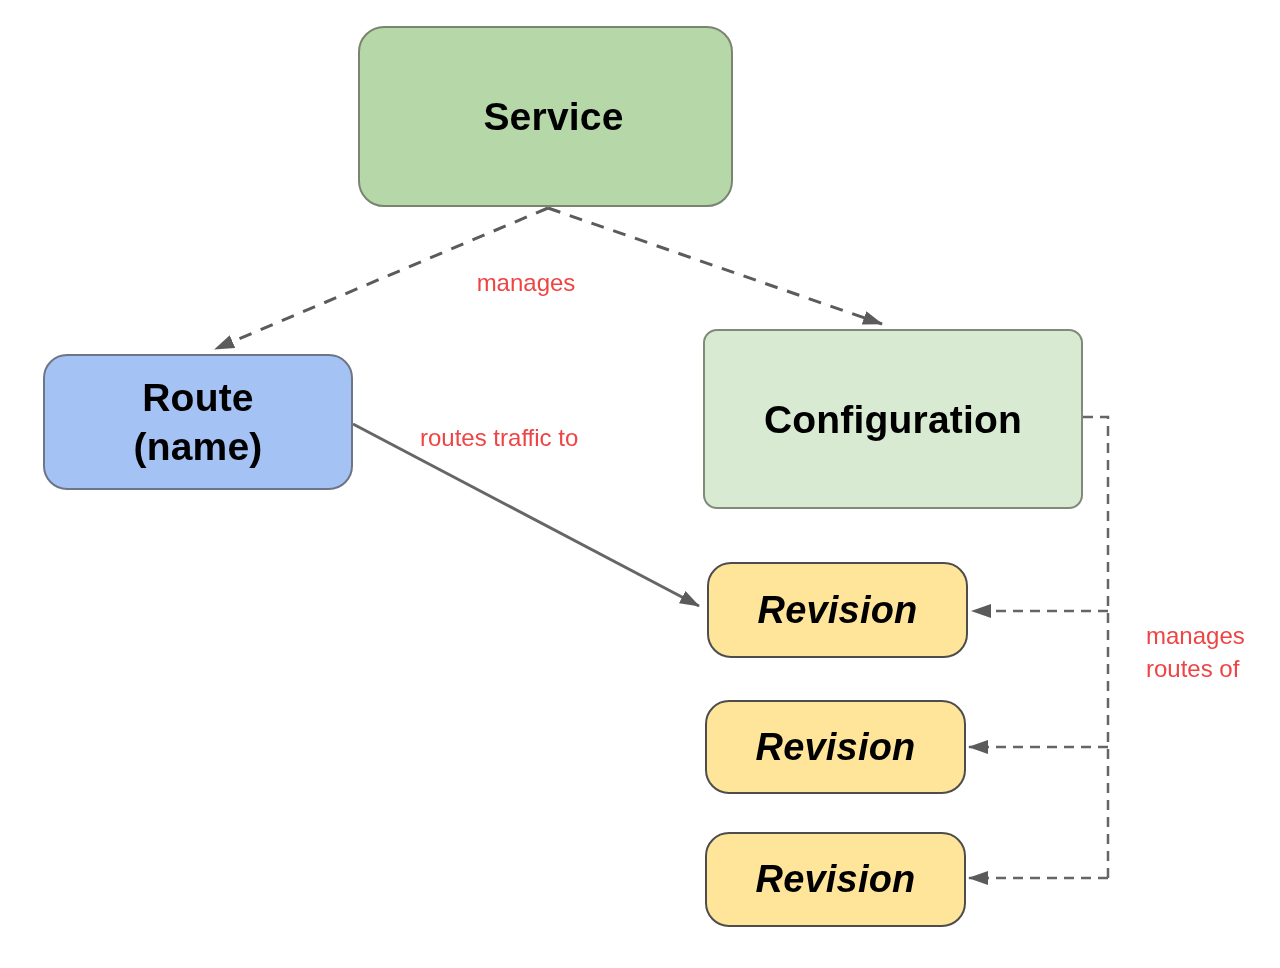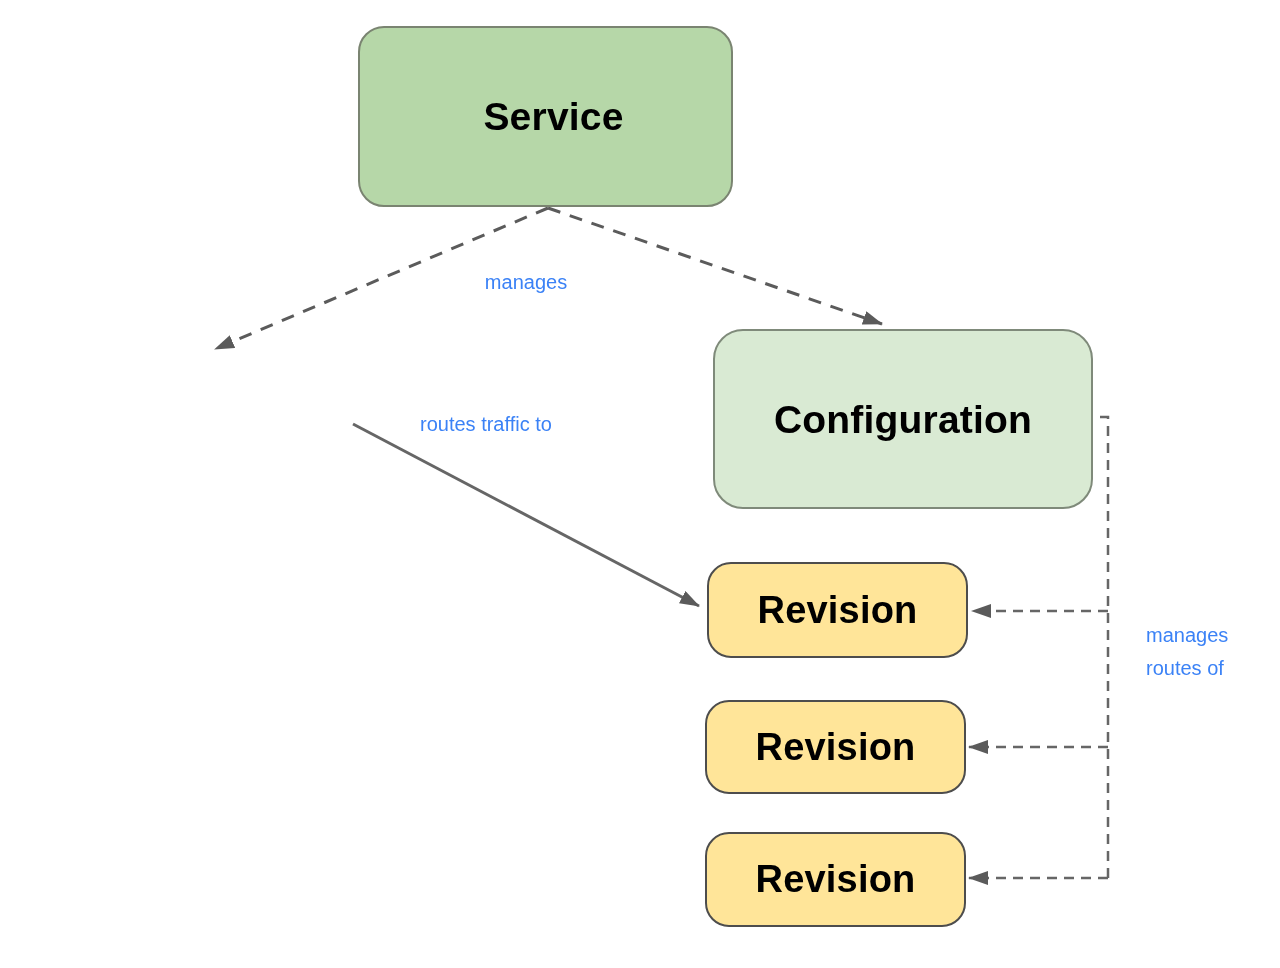--- a/index.html
+++ b/index.html
@@ -43,42 +43,42 @@
   }
   .node-route {
     left: 43px; top: 354px; width: 310px; height: 136px;
     border: 2px solid #6e7585;
     border-radius: 24px;
     line-height: 49px;
   }
   .node-configuration {
     left: 703px; top: 329px; width: 380px; height: 180px;
     border: 2px solid #7f8a7a;
-    border-radius: 30px;
-    margin-left: 10px;
+    border-radius: 14px;
   }
   .node-revision {
     width: 261px; height: 96px;
     border: 2px solid #4d4d4d;
     border-radius: 24px;
     font-size: 38px;
+    font-style: italic;
   }
   .node-revision-1 { left: 707px; top: 562px; }
   .node-revision-2 { left: 705px; top: 700px; height: 94px; }
   .node-revision-3 { left: 705px; top: 832px; height: 95px; }
   .edge-label {
     position: absolute;
-    color: #3b82f6;
-    font-size: 20px;
+    color: #ef4444;
+    font-size: 24px;
     line-height: 33px;
     font-weight: normal;
     white-space: nowrap;
   }
   .label-manages { left: 430px; top: 266px; width: 192px; text-align: center; }
-  .label-routes { left: 420px; top: 408px; }
+  .label-routes { left: 420px; top: 421px; }
   .label-records { left: 1146px; top: 619px; }
 </style>
 </head>
 <body>
 
 <div id="canvas">
 
   <svg id="connector-layer" viewBox="0 0 1280 968" xmlns="http://www.w3.org/2000/svg">
     <defs>
       <marker id="arrow" viewBox="0 0 20 14" markerWidth="20" markerHeight="14" refX="19" refY="7" orient="auto" markerUnits="userSpaceOnUse">
@@ -98,20 +98,24 @@
 
     <path d="M1108,747 L969,747" stroke="#666666" stroke-width="2.5" stroke-dasharray="10 7" fill="none" marker-end="url(#arrow)"></path>
 
     <path d="M1108,878 L969,878" stroke="#666666" stroke-width="2.5" stroke-dasharray="10 7" fill="none" marker-end="url(#arrow)"></path>
   </svg>
 
   <div class="node node-service" style="background-color: rgb(182, 215, 168); padding-left: 16px;">
     <span>Service</span>
   </div>
 
+  <div class="node node-route" style="background-color: rgb(164, 194, 244);">
+    <span>Route</span>
+    <span>(name)</span>
+  </div>
 
   <div class="node node-configuration" style="background-color: rgb(217, 234, 211);">
     <span>Configuration</span>
   </div>
 
   <div class="node node-revision node-revision-1" style="background-color: rgb(255, 229, 153);">
     <span>Revision</span>
   </div>
 
   <div class="node node-revision node-revision-2" style="background-color: rgb(255, 229, 153);">

